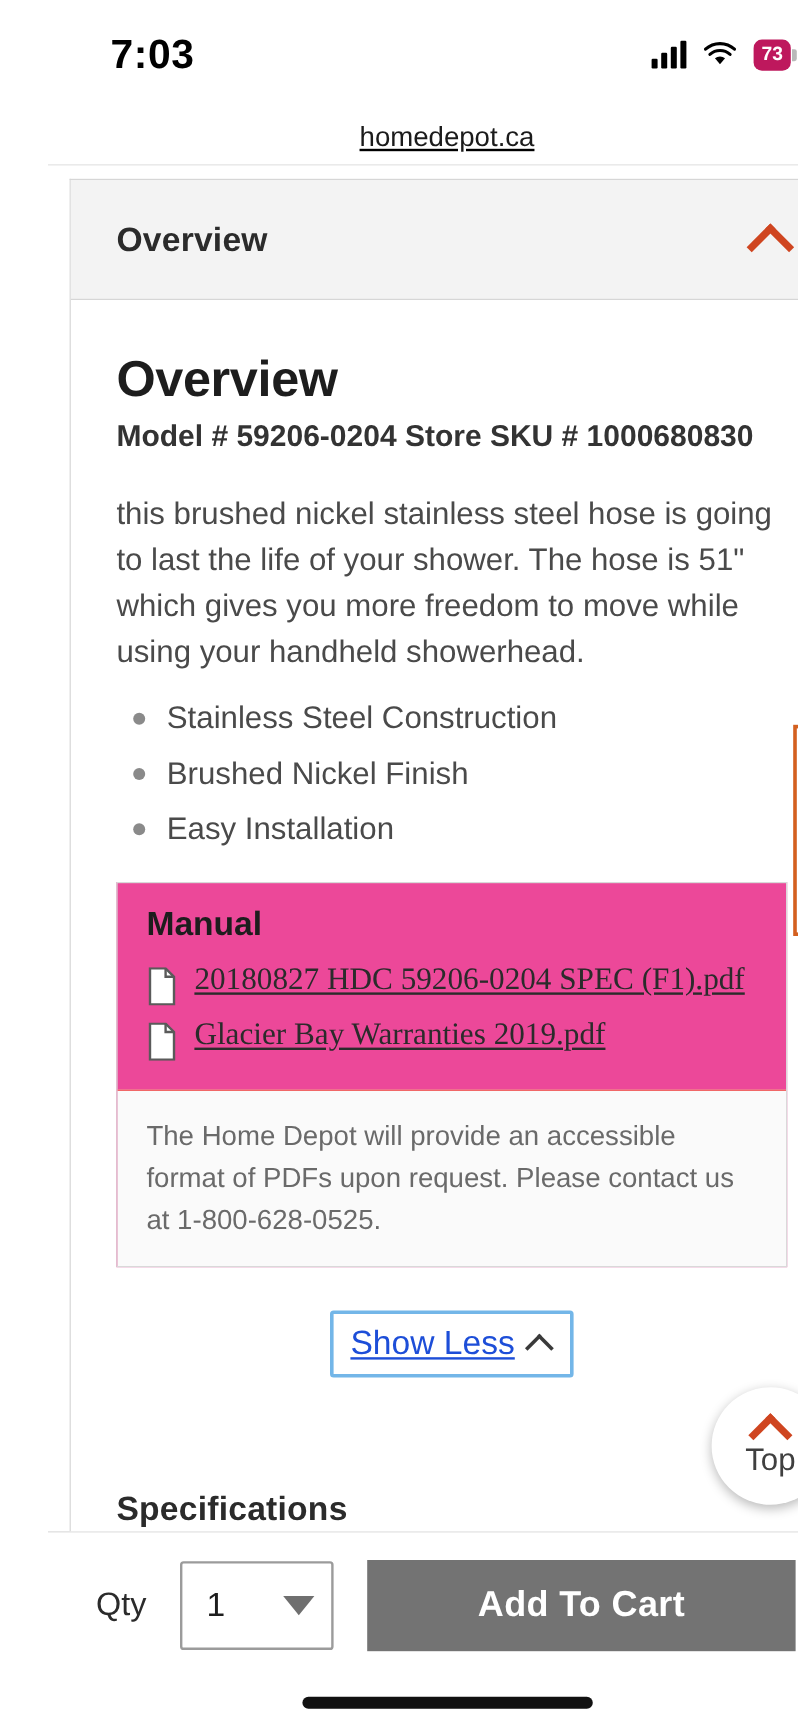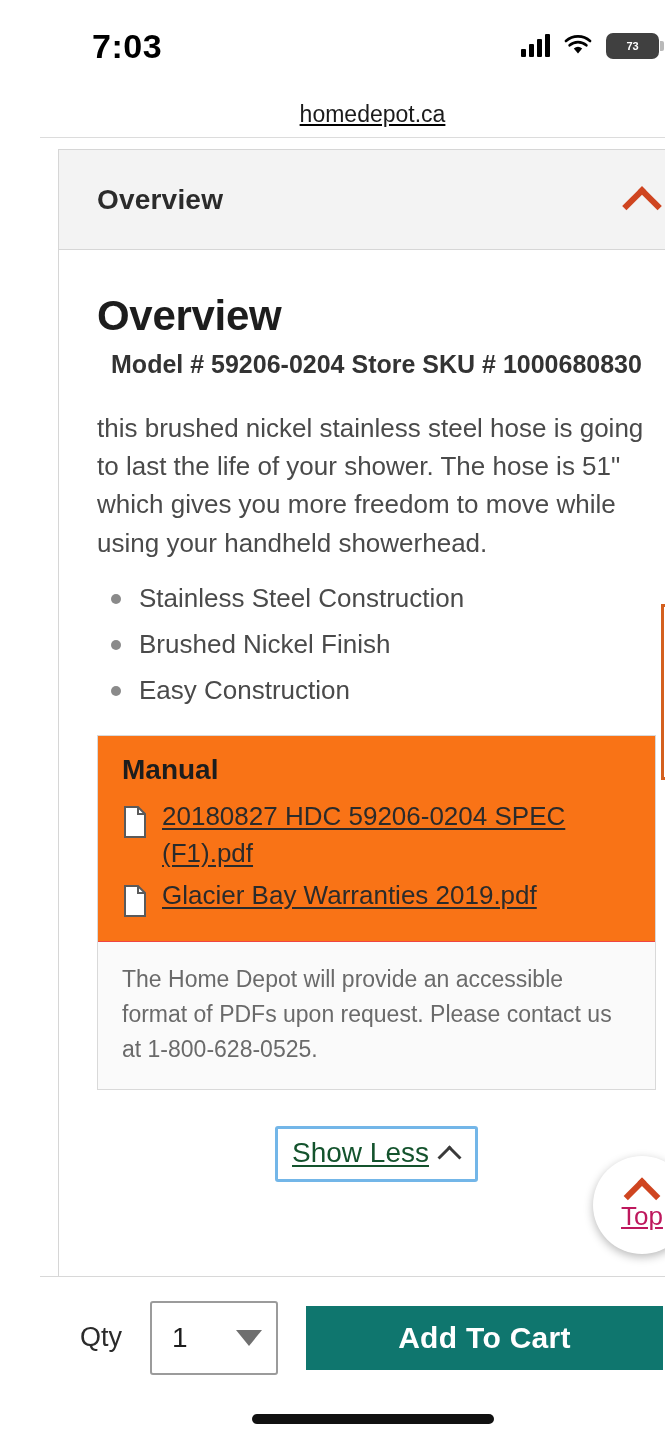--- a/index.html
+++ b/index.html
@@ -54,26 +54,26 @@
   }
   .signal-bars i:nth-child(1) { height: 8px; }
   .signal-bars i:nth-child(2) { height: 13px; }
   .signal-bars i:nth-child(3) { height: 18px; }
   .signal-bars i:nth-child(4) { height: 23px; }
 
   .wifi { width: 28px; height: 22px; position: relative; }
   .wifi svg { display: block; }
 
   .battery {
-    width: 53px;
+    width: 31px;
     height: 26px;
     border-radius: 7px;
-    background: #404040;
+    background: #be185d;
     color: #fff;
-    font-size: 11px;
+    font-size: 16px;
     font-weight: bold;
     display: flex;
     align-items: center;
     justify-content: center;
     position: relative;
   }
   .battery:after {
     content: "";
     position: absolute;
     right: -5px;
@@ -154,21 +154,20 @@
     font-weight: bold;
     color: #1d1d1d;
     letter-spacing: -0.3px;
     margin-bottom: 10px;
   }
   .ov-model {
     font-size: 25px;
     font-weight: bold;
     color: #333;
     margin-bottom: 30px;
-    text-align: center;
   }
   .ov-desc {
     font-size: 26px;
     line-height: 1.47;
     color: #4a4a4a;
     margin-bottom: 18px;
   }
   .ov-list {
     list-style: none;
     margin: 0 0 26px 0;
@@ -188,34 +187,35 @@
     left: 14px;
     top: 14px;
     width: 10px;
     height: 10px;
     border-radius: 50%;
     background: #8a8a8a;
   }
 
   .manual-box {
     border: 1px solid #d9d9d9;
-    background: #f97316;
+    background: #ec4899;
   }
   .manual-top { padding: 18px 22px 18px 24px; }
   .manual-title {
     font-size: 28px;
     font-weight: bold;
     color: #1d1d1d;
     margin-bottom: 12px;
   }
   .doc-row {
     display: flex;
     align-items: flex-start;
     gap: 14px;
     margin-bottom: 6px;
+    font-family: Liberation Serif, serif;
   }
   .doc-icon {
     flex: 0 0 auto;
     width: 26px;
     height: 32px;
     margin-top: 8px;
   }
   .doc-link {
     font-size: 26px;
     line-height: 1.42;
@@ -243,21 +243,21 @@
     display: inline-flex;
     align-items: center;
     gap: 10px;
     border: 3px solid #73b6e8;
     border-radius: 3px;
     padding: 8px 14px 10px 14px;
     background: #fff;
   }
   .show-less .lbl {
     font-size: 28px;
-    color: #14532d;
+    color: #1d4ed8;
     text-decoration: underline;
     text-underline-offset: 3px;
   }
   .mini-chev {
     width: 22px;
     height: 14px;
     position: relative;
   }
   .mini-chev:before {
     content: "";
@@ -323,22 +323,21 @@
     left: 4px;
     top: 4px;
     width: 20px;
     height: 20px;
     border-left: 6px solid #cf4520;
     border-top: 6px solid #cf4520;
     transform: rotate(45deg);
   }
   .btt-label {
     font-size: 26px;
-    color: #be185d;
-    text-decoration: underline;
+    color: #404040;
   }
 
   
   .bottom-bar {
     flex: 0 0 122px;
     border-top: 1px solid #d8d8d8;
     background: #fff;
     display: flex;
     align-items: center;
     padding: 0 42px 0 40px;
@@ -361,22 +360,22 @@
   }
   .qty-value { font-size: 28px; color: #1d1d1d; }
   .caret-down {
     width: 0; height: 0;
     border-left: 13px solid transparent;
     border-right: 13px solid transparent;
     border-top: 16px solid #6f6f6f;
   }
   .add-cart {
     flex: 1 1 auto;
-    height: 64px;
-    background: #0f766e;
+    height: 76px;
+    background: #737373;
     color: #fff;
     font-size: 30px;
     font-weight: bold;
     display: flex;
     align-items: center;
     justify-content: center;
     border: none;
     letter-spacing: 0.3px;
     font-family: "Liberation Sans", sans-serif;
   }
@@ -437,21 +436,21 @@
       </div>
 
       <div class="acc-body">
         <div class="ov-title">Overview</div>
         <div class="ov-model">Model # 59206-0204 Store SKU # 1000680830</div>
         <p class="ov-desc">this brushed nickel stainless steel hose is going to last the life of your shower. The hose is 51" which gives you more freedom to move while using your handheld showerhead.</p>
 
         <ul class="ov-list">
           <li>Stainless Steel Construction</li>
           <li>Brushed Nickel Finish</li>
-          <li>Easy Construction</li>
+          <li>Easy Installation</li>
         </ul>
 
         <div class="manual-box">
           <div class="manual-top">
             <div class="manual-title">Manual</div>
 
             <div class="doc-row">
               <span class="doc-icon">
                 <svg width="26" height="32" viewBox="0 0 26 32">
                   <path d="M3 1 h13 l7 7 v23 H3 Z" fill="#fff" stroke="#5a5a5a" stroke-width="2"></path>

